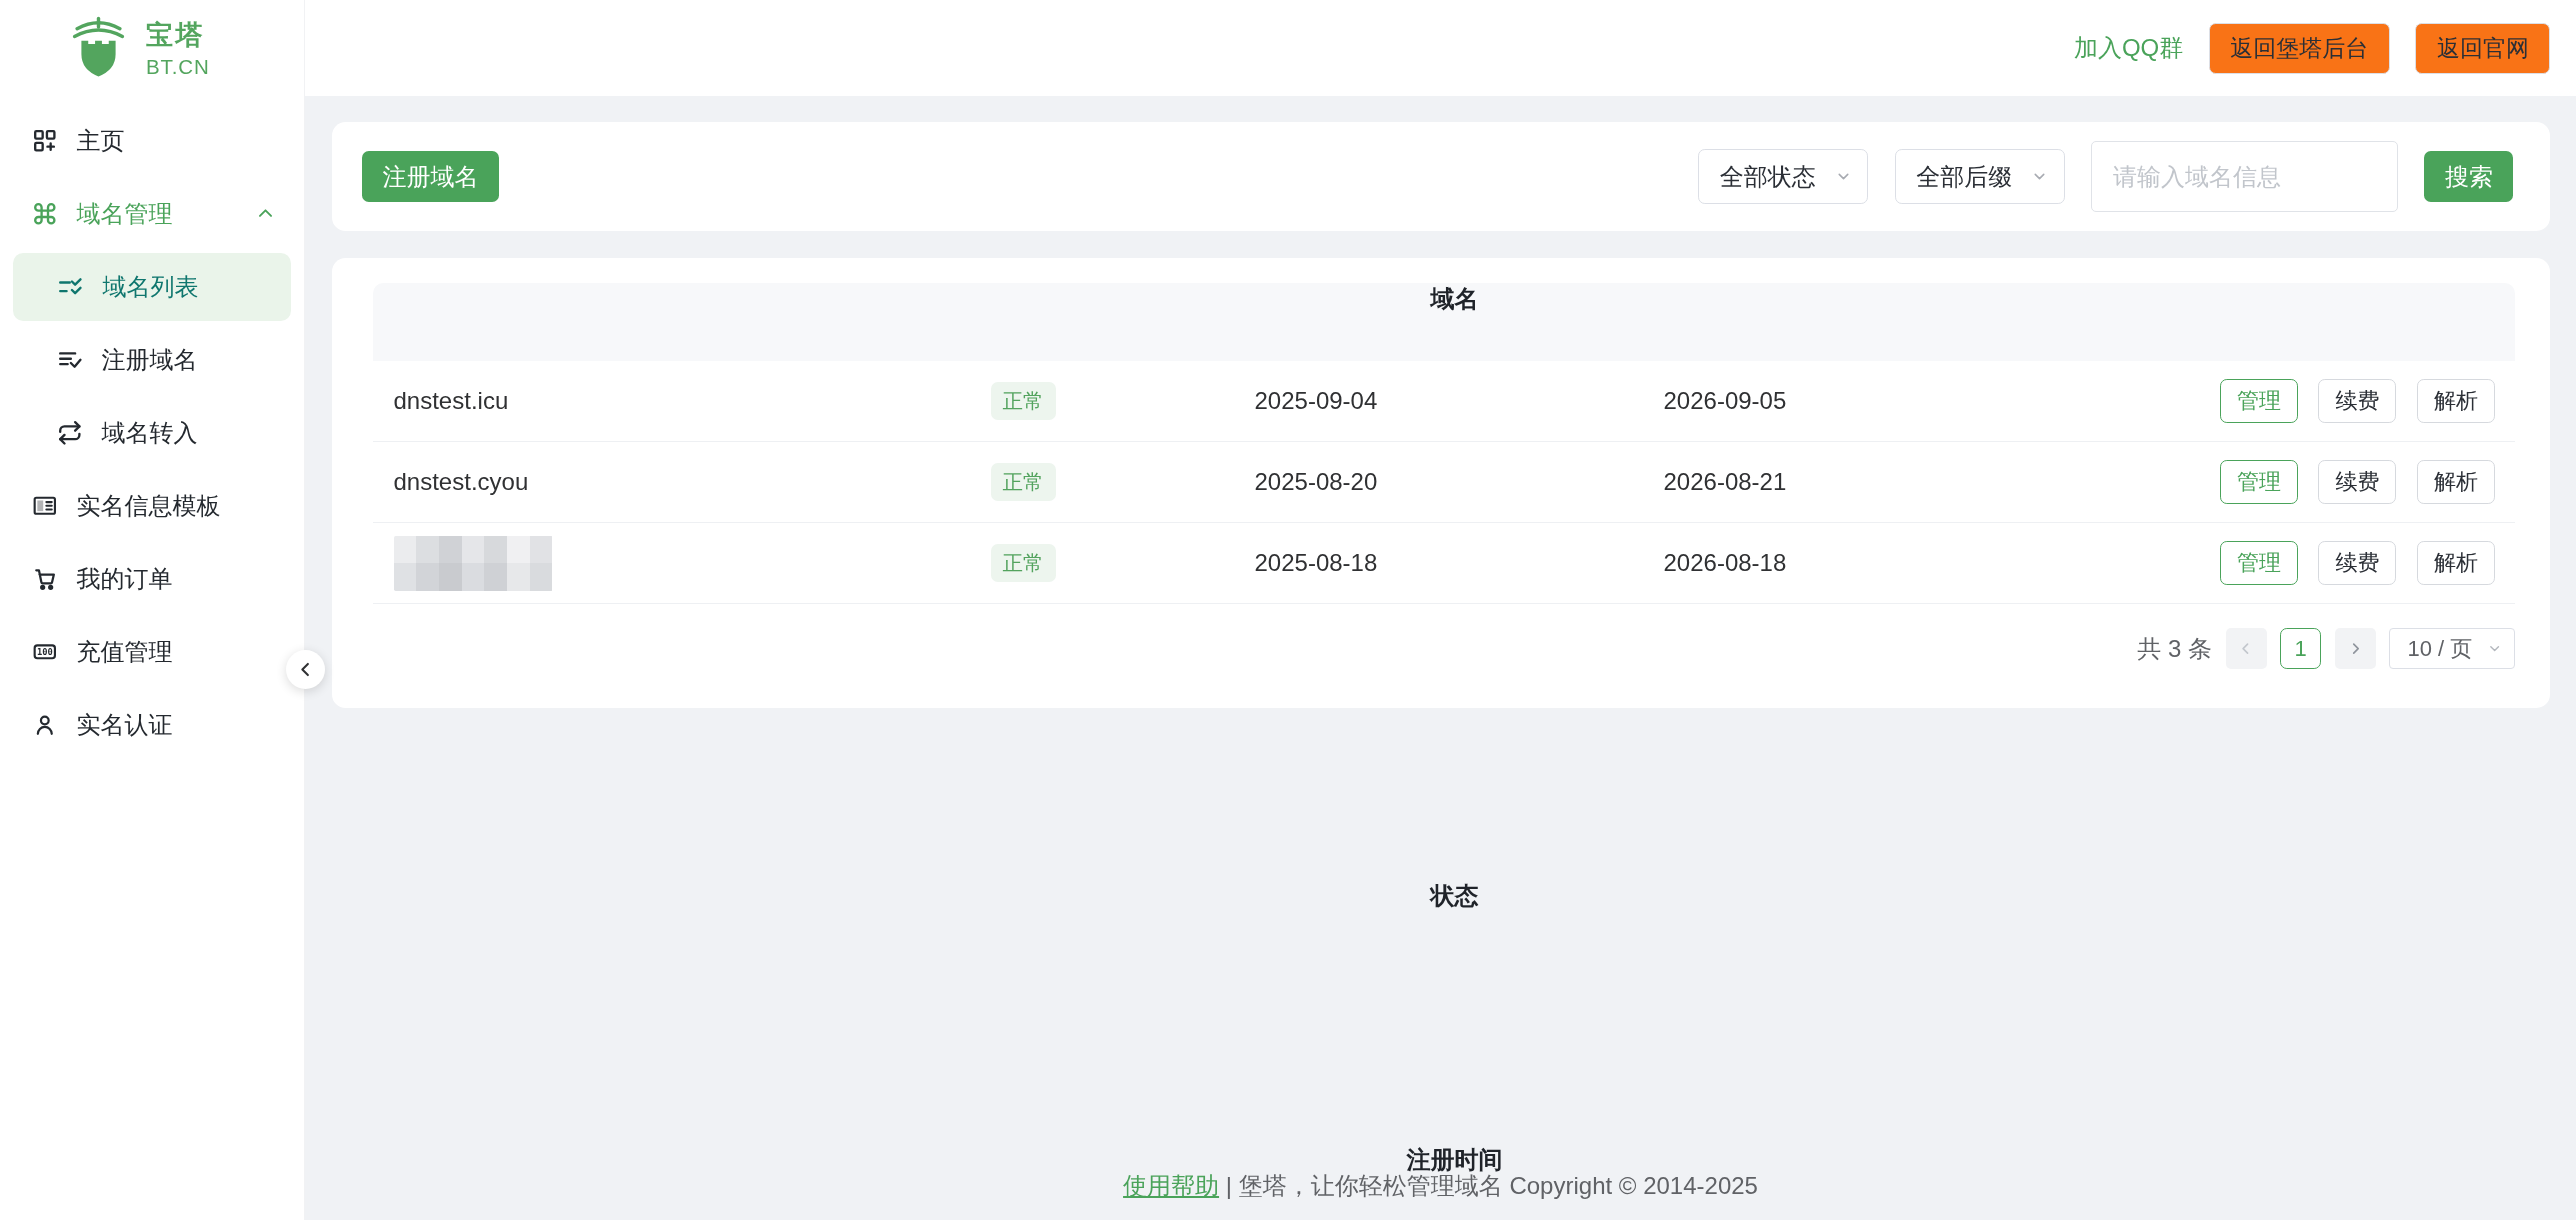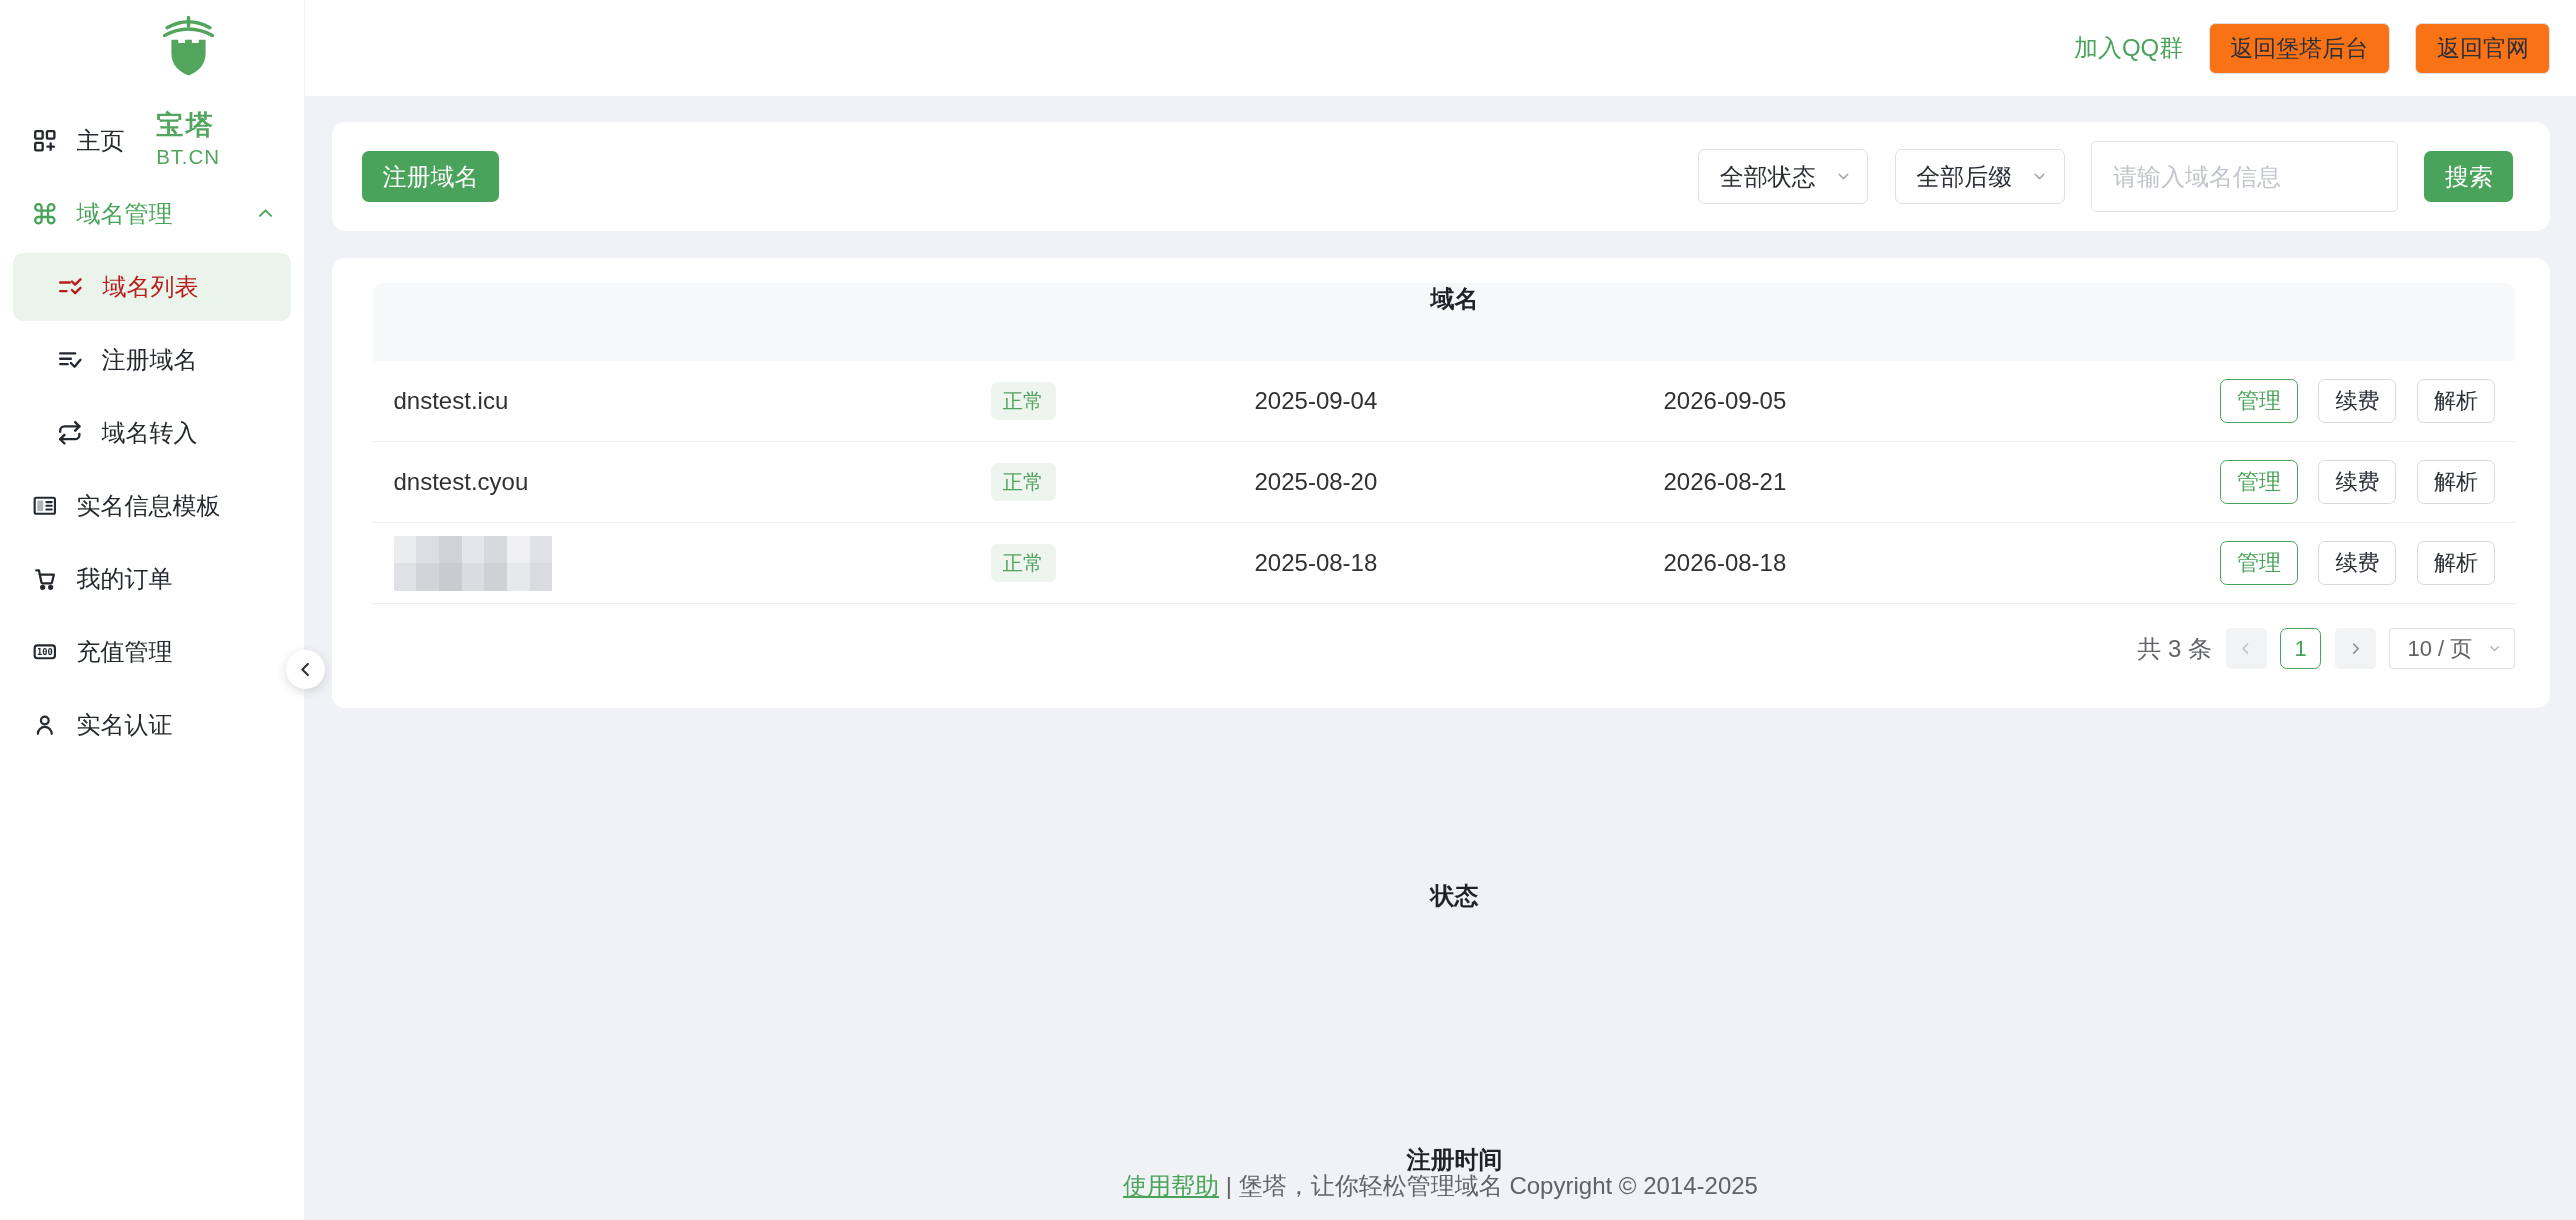--- a/index.html
+++ b/index.html
@@ -8,34 +8,34 @@
     font-family:"Liberation Sans","DejaVu Sans",sans-serif;
     background:#f0f2f5; color:#303133; overflow:hidden; position:relative;
   }
   svg { display:block; }
 
   
   .sidebar {
     position:absolute; left:0; top:0; bottom:0; width:305px;
     background:#fff; border-right:0.9px solid #f1f2f4; z-index:5;
   }
-  .logo { display:flex; align-items:center; gap:28px; padding:13.6px 0 0 72px; height:82px;flex-direction:column; }
+  .logo { display:flex; align-items:center; gap:21px; padding:13.6px 0 0 72px; height:82px; }
   .logo-txt { display:flex; flex-direction:column; justify-content:center; }
   .logo-cn { font-size:27px; font-weight:700; color:#53a55e; letter-spacing:2.6px; }
   .logo-en { font-size:20.5px; color:#53a55e; margin-top:2.6px; letter-spacing:0.9px; }
   .menu { margin-top:22px; }
   .menu-item {
     height:73px; display:flex; align-items:center; gap:19px;
     padding:0 29px 0 32px; font-size:24px; color:#24292f; cursor:pointer;
   }
   .menu-item .mi-label { flex:1; }
   .menu-item.sub { padding-left:57px; }
   .menu-item.group-open { color:#4aa35a; }
   .menu-item.active {
-    background:#eaf4ea; color:#b91c1c; margin:2.6px 12.8px; height:68px;
+    background:#eaf4ea; color:#0f766e; margin:2.6px 12.8px; height:68px;
     border-radius:10.2px; padding-left:44px;gap:20px;
   }
   .mi-icon { width:25.6px; height:25.6px; flex:0 0 25.6px; }
   .collapse-btn {
     position:absolute; left:286px; top:650px; width:39px; height:39px;
     border-radius:50%; background:#fff; z-index:6;
     box-shadow:0 2.6px 10.2px rgba(0,0,0,.14);
     display:flex; align-items:center; justify-content:center; cursor:pointer;
   }
 

